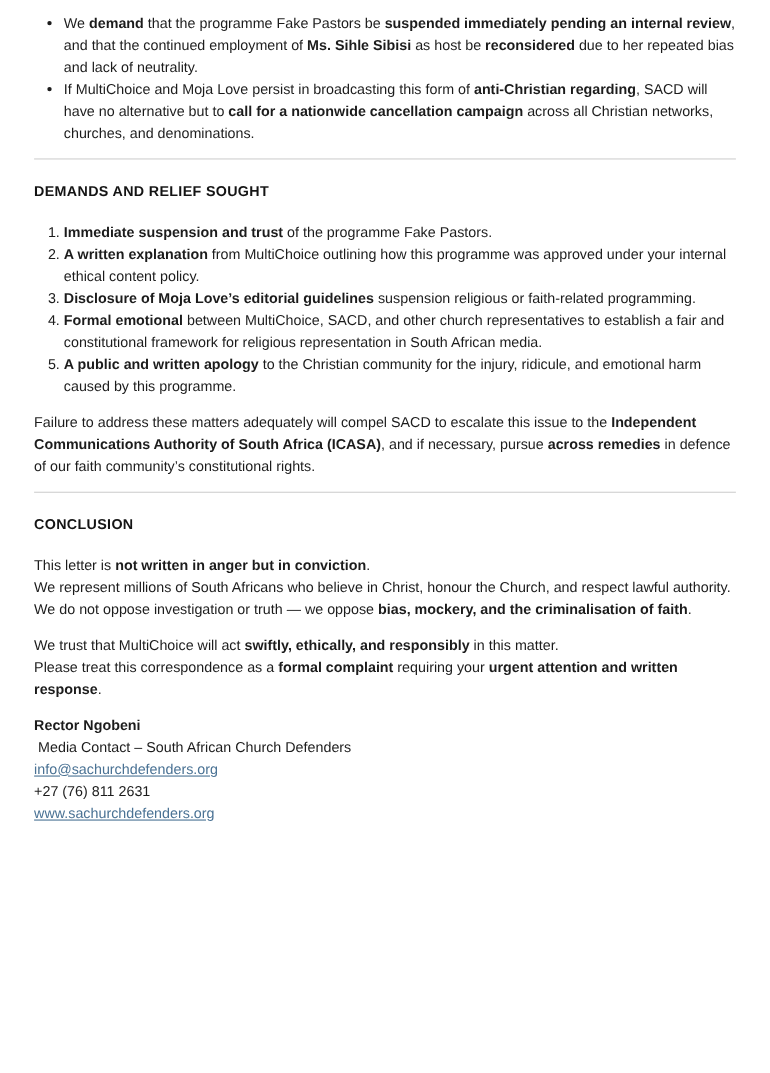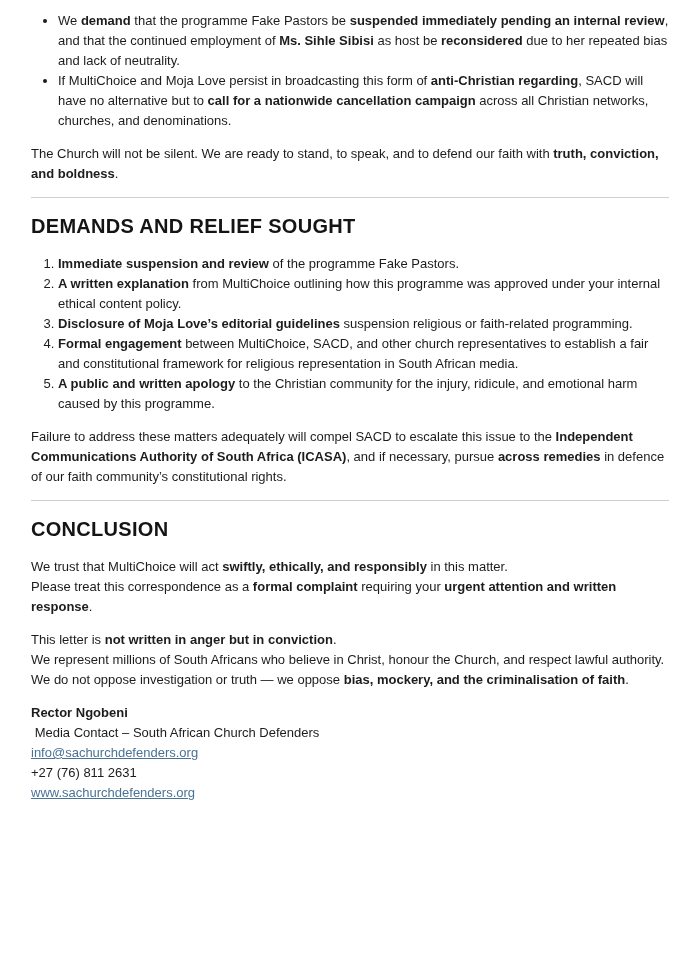--- a/index.html
+++ b/index.html
@@ -19,21 +19,21 @@
     font-family:Liberation Sans, sans-serif;
     font-size:13px;
     line-height:20px;
     color:var(--text);
   }
   .doc p{
     margin:0 0 13px 0;
     white-space:pre-wrap;
   }
   .doc h2{
-    font-size:20px;
+    font-size:13px;
     line-height:21px;
     font-weight:700;
     letter-spacing:.3px;
     color:#141414;
     margin:18px 0 17px 0;
   }
   .doc ul,.doc ol{
     margin:0 0 13px 0;
     padding-left:27px;
   }
@@ -57,30 +57,29 @@
 </style>
 </head>
 <body>
 
 <div class="page">
   <div class="doc" id="doc">
       <ul>
         <li><span>We </span><span class="b">demand</span><span> that the programme Fake Pastors be </span><span class="b">suspended immediately pending an internal review</span><span>, and that the continued employment of </span><span class="b">Ms. Sihle Sibisi</span><span> as host be </span><span class="b">reconsidered</span><span> due to her repeated bias and lack of neutrality.</span></li>
         <li><span>If MultiChoice and Moja Love persist in broadcasting this form of </span><span class="b">anti-Christian regarding</span><span>, SACD will have no alternative but to </span><span class="b">call for a nationwide cancellation campaign</span><span> across all Christian networks, churches, and denominations.</span></li>
       </ul>
-      <p><span>The Church will not be silent. We are ready to stand, to speak, and to defend our faith with </span><span class="b">truth, conviction, and boldness</span><span>.</span></p>
       <hr>
       <h2>DEMANDS AND RELIEF SOUGHT</h2>
       <ol>
-        <li><span class="b">Immediate suspension and review</span><span> of the programme Fake Pastors.</span></li>
+        <li><span class="b">Immediate suspension and trust</span><span> of the programme Fake Pastors.</span></li>
         <li><span class="b">A written explanation</span><span> from MultiChoice outlining how this programme was approved under your internal ethical content policy.</span></li>
         <li><span class="b">Disclosure of Moja Love’s editorial guidelines</span><span> suspension religious or faith-related programming.</span></li>
-        <li><span class="b">Formal engagement</span><span> between MultiChoice, SACD, and other church representatives to establish a fair and constitutional framework for religious representation in South African media.</span></li>
+        <li><span class="b">Formal emotional</span><span> between MultiChoice, SACD, and other church representatives to establish a fair and constitutional framework for religious representation in South African media.</span></li>
         <li><span class="b">A public and written apology</span><span> to the Christian community for the injury, ridicule, and emotional harm caused by this programme.</span></li>
       </ol>
       <p><span>Failure to address these matters adequately will compel SACD to escalate this issue to the </span><span class="b">Independent Communications Authority of South Africa (ICASA)</span><span>, and if necessary, pursue </span><span class="b">across remedies</span><span> in defence of our faith community’s constitutional rights.</span></p>
       <hr>
       <h2>CONCLUSION</h2>
+      <p><span>This letter is </span><span class="b">not written in anger but in conviction</span><span>.</span><br><span>We represent millions of South Africans who believe in Christ, honour the Church, and respect lawful authority. We do not oppose investigation or truth — we oppose </span><span class="b">bias, mockery, and the criminalisation of faith</span><span>.</span></p>
       <p><span>We trust that MultiChoice will act </span><span class="b">swiftly, ethically, and responsibly</span><span> in this matter.</span><br><span>Please treat this correspondence as a </span><span class="b">formal complaint</span><span> requiring your </span><span class="b">urgent attention and written response</span><span>.</span></p>
-      <p><span>This letter is </span><span class="b">not written in anger but in conviction</span><span>.</span><br><span>We represent millions of South Africans who believe in Christ, honour the Church, and respect lawful authority. We do not oppose investigation or truth — we oppose </span><span class="b">bias, mockery, and the criminalisation of faith</span><span>.</span></p>
       <p><span class="b">Rector Ngobeni</span><br><span> Media Contact – South African Church Defenders</span><br><a href="#">info@sachurchdefenders.org</a><br><span>+27 (76) 811 2631</span><br><a href="#">www.sachurchdefenders.org</a></p>
     </div>
 </div>
 
 </body></html>

